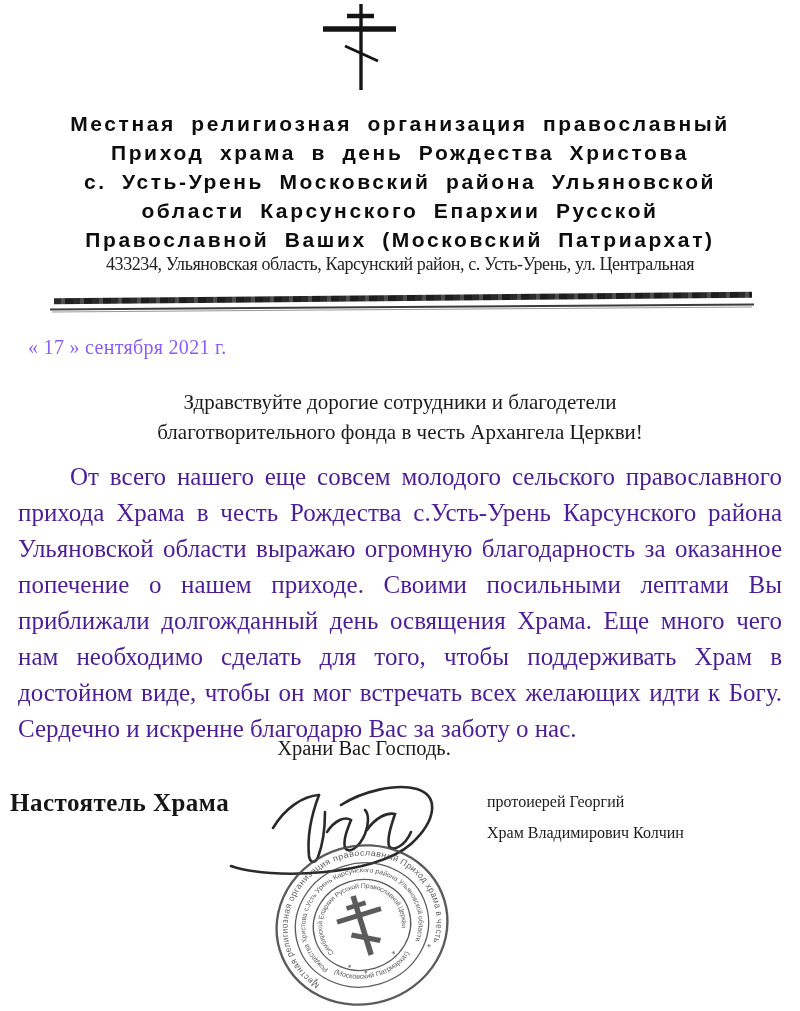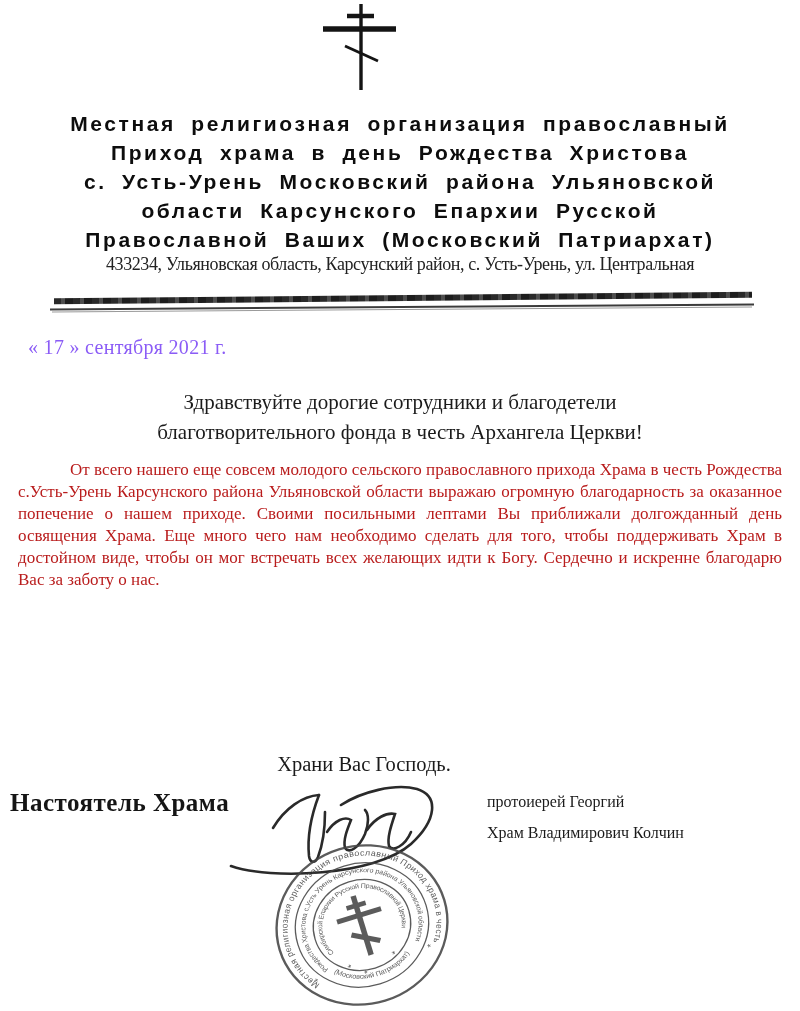--- a/index.html
+++ b/index.html
@@ -44,24 +44,24 @@
     background:repeating-linear-gradient(90deg,#2a2a2a 0 7px,#4e4e4e 7px 11px,#1d1d1d 11px 19px);
     transform:rotate(-0.55deg);
   }
   .line-thin1{left:50px;top:306px;width:704px;height:2px;background:#3c3c3c;transform:rotate(-0.4deg);}
   .line-thin2{left:52px;top:309px;width:700px;height:1px;background:#9a9a9a;transform:rotate(-0.4deg);}
 
   .date-line{left:28px;top:336px;font-size:20px;color:#8b5cf6;letter-spacing:0.3px;}
 
   .greeting{left:0;top:360px;width:800px;text-align:center;font-size:21px;line-height:30px;color:#1b1b1b;margin-top:27px;}
 
-  .body-text{left:18px;top:459px;width:764px;font-size:17px;line-height:22px;text-align:justify;color:#b91c1c;}
+  .body-text{left:18px;top:459px;width:764px;font-size:25px;line-height:36px;text-align:justify;color:#4c1d95;}
   .body-text p{margin:0;text-indent:52px;}
 
-  .closing-line{left:0;top:737px;width:728px;text-align:center;font-size:20.5px;color:#1b1b1b;margin-top:16px;}
+  .closing-line{left:0;top:737px;width:728px;text-align:center;font-size:20.5px;color:#1b1b1b;}
 
   .sig-left{left:10px;top:789px;font-size:25px;font-weight:bold;letter-spacing:0.5px;color:#151515;}
   .sig-right{left:487px;top:786px;font-size:16px;line-height:31px;color:#1b1b1b;}
 
   .signature-svg{left:215px;top:768px;}
   .stamp-svg{left:252px;top:833px;opacity:0.88;}
 
   .stamp-text{font-family:"Liberation Sans", sans-serif;fill:#454545;}
 </style>
 </head>

